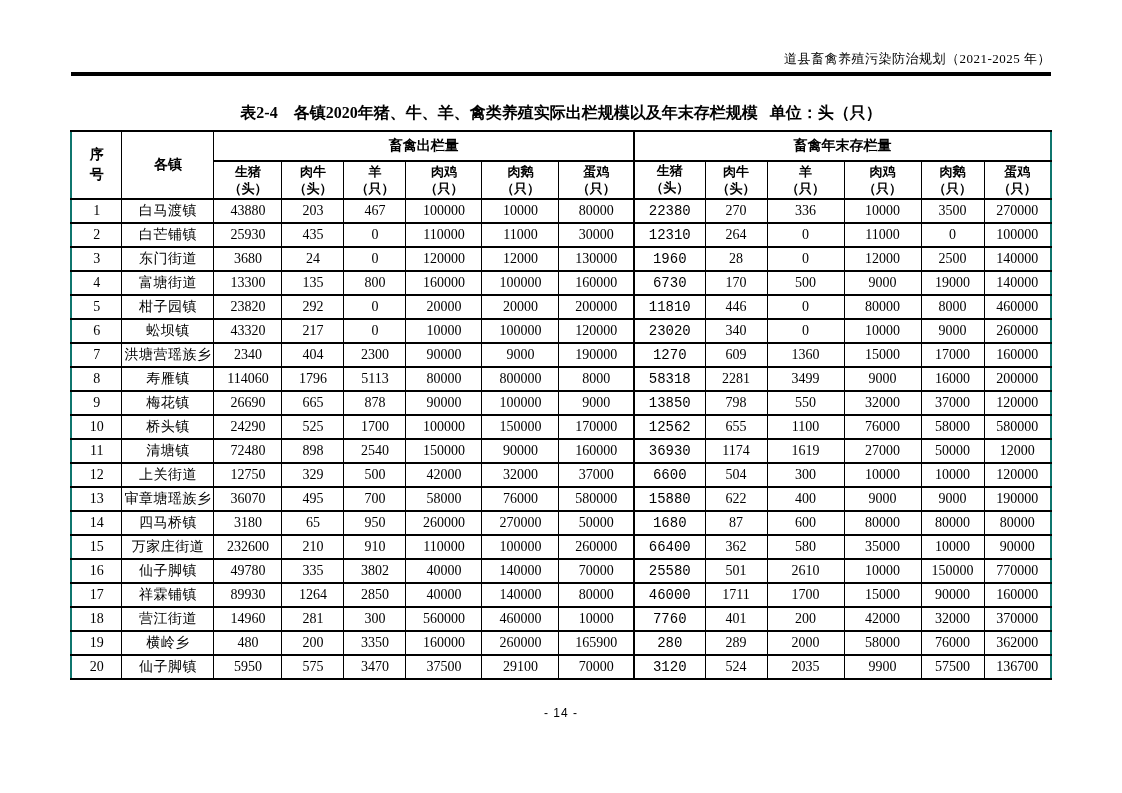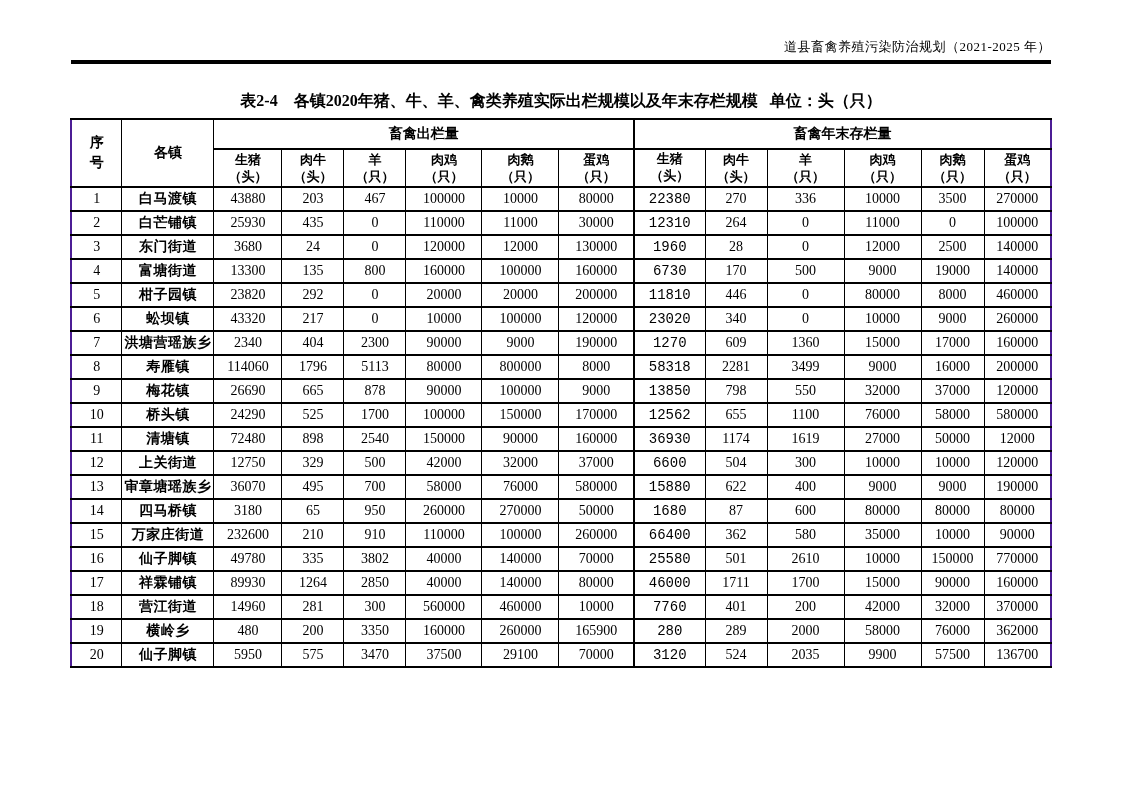--- a/index.html
+++ b/index.html
@@ -7,21 +7,21 @@
   body {
     width: 1122px;
     height: 793px;
     font-family: "Liberation Serif", "DejaVu Serif", serif;
     color: #000;
     overflow: hidden;
   }
   .page {
     width: 1122px;
     height: 793px;
-    padding-top: 38px;
+    padding-top: 50px;
     background: #fff;
   }
   .doc-header {
     width: 980px;
     margin: 0 auto;
     text-align: right;
     font-size: 13px;
     line-height: 18px;
     letter-spacing: 0.5px;
   }
@@ -39,36 +39,36 @@
     font-weight: bold;
     font-size: 16px;
     line-height: 20px;
   }
   .table-title .unit { margin-left: 12px; }
   table {
     width: 980px;
     margin: 0 auto;
     border-collapse: collapse;
     table-layout: fixed;
-    border: 2px solid #4c1d95;
+    border: 2px solid #0f766e;
   }
   th, td {
     border: 1px solid #000;
     border-top-width: 2px;
     border-bottom-width: 2px;
     text-align: center;
     vertical-align: middle;
     overflow: hidden;
     white-space: nowrap;
   }
   thead th { font-weight: bold; }
   .group-header-row th { height: 30px; font-size: 14px; }
   .sub-header-row th { height: 38px; font-size: 13px; line-height: 17px; margin-top: 32px; }
   tbody td { height: 24px; font-size: 14px; }
-  td.town { font-size: 14px; letter-spacing: 0.5px; font-weight: bold; }
+  td.town { font-size: 14px; letter-spacing: 0.5px; }
   .g2 { border-left-width: 2px; font-family: Liberation Mono, monospace; }
   .stack { display: inline-block; width: 1.15em; line-height: 1.45; white-space: normal; }
   .footer {
     margin-top: 26px;
     text-align: center;
     font-size: 12px;
     font-family: "Liberation Sans", sans-serif;
     letter-spacing: 1px;
   }
 </style>
@@ -479,14 +479,15 @@
           <td class="g2">3120</td>
           <td>524</td>
           <td>2035</td>
           <td>9900</td>
           <td>57500</td>
           <td>136700</td>
         </tr>
       </tbody>
   </table>
 
+  <div class="footer">- 14 -</div>
 
 </div>
 
 </body></html>

